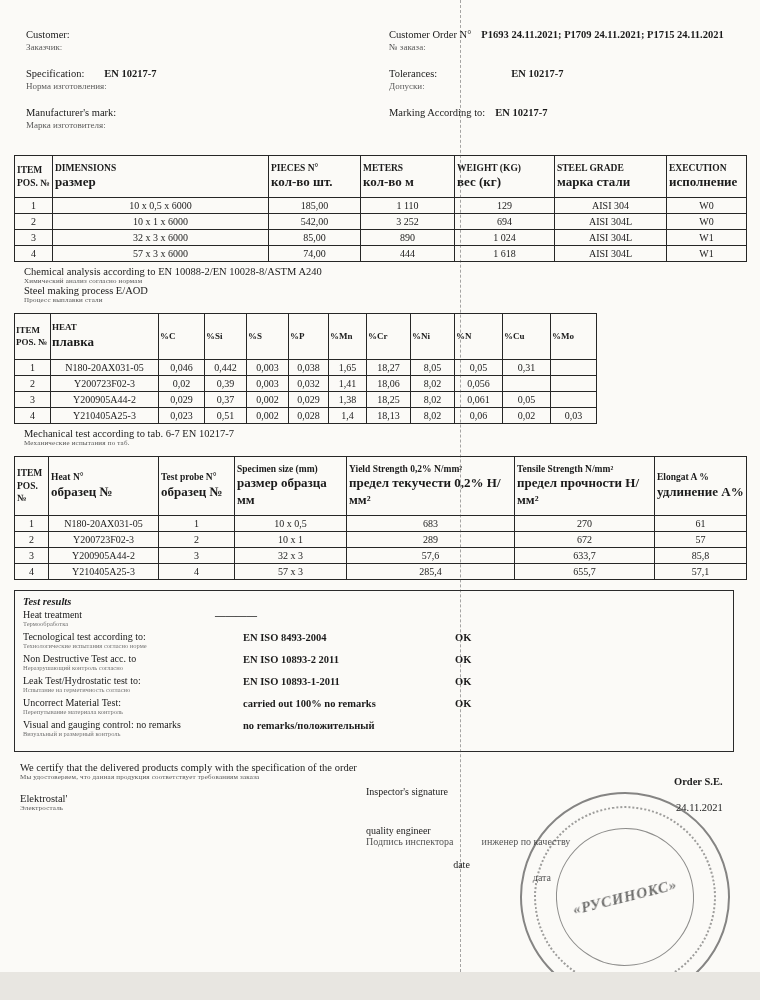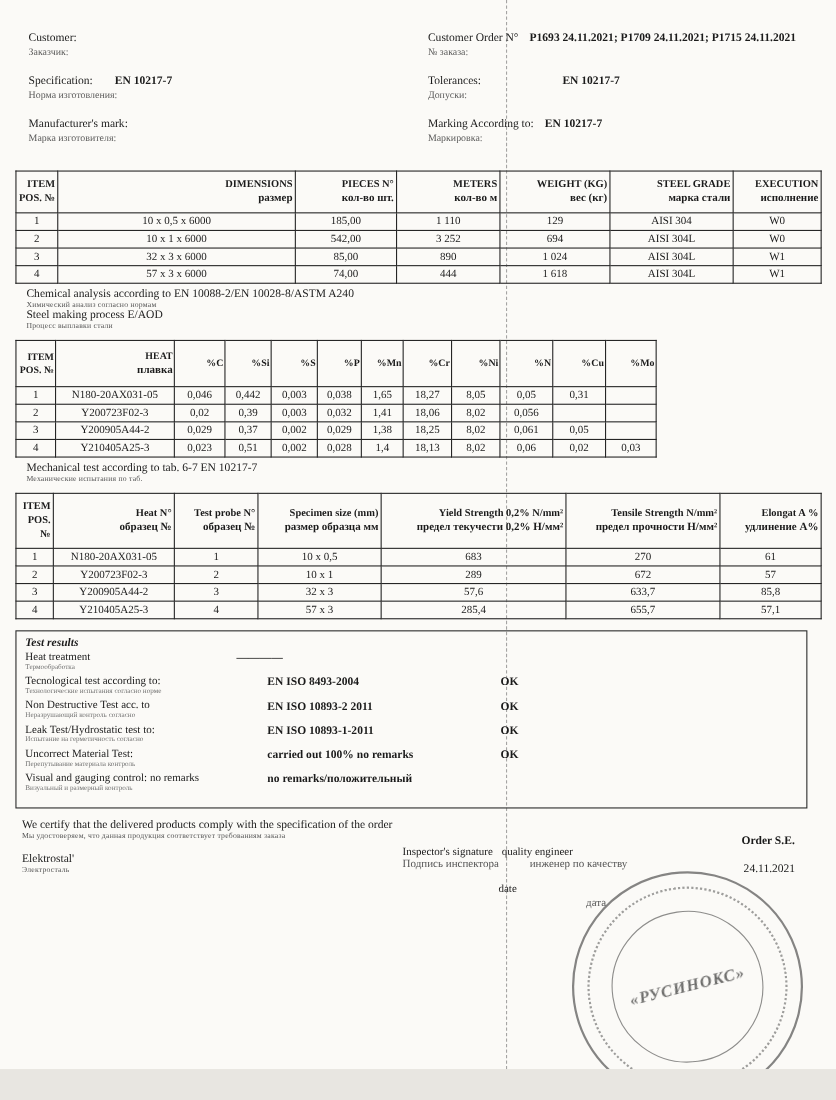--- a/index.html
+++ b/index.html
@@ -15,24 +15,24 @@
   .hdr-item{margin-bottom:11px;}
   .lab-en{font-size:10.5px;}
   .lab-ru{font-size:9px;color:#3d3d3d;opacity:.85;}
   .val{font-size:10.5px;font-weight:bold;}
   .hdr-item .val{margin-left:16px;}
   .hdr-item.inline .val{margin-left:6px;font-weight:bold;}
 
   
   table.doc{border-collapse:collapse;table-layout:fixed;margin-bottom:4px;}
   table.doc th,table.doc td{border:1px solid #262626;}
-  table.doc th{font-size:9.5px;line-height:1.3;padding:6px 2px;text-align:right;}
+  table.doc th{font-size:9.5px;line-height:1.3;padding:6px 2px;text-align:left;}
   table.doc td{font-size:10px;height:15px;padding:0 2px;text-align:center;
                white-space:nowrap;overflow:hidden;}
-  .th-ru{display:block;font-size:10px;font-weight:bold;}
+  .th-ru{display:block;font-size:13px;font-weight:bold;}
   table.full{width:732px;}
   table.chem{width:582px;}
   table.chem th{font-size:9px;padding:8px 1px;}
 
   .note{margin:4px 0 1px 10px;}
   .note-en{font-size:10.5px;}
   .note-ru{font-size:7px;color:#555;letter-spacing:.2px;filter:blur(.3px);}
   .sec-gap{height:8px;}
 
   
@@ -42,21 +42,21 @@
   .tr-lab .lab-en{font-size:10px;}
   .tr-lab .lab-ru{font-size:6.5px;color:#5a5a5a;filter:blur(.3px);}
   .tr-val{font-size:10.5px;font-weight:bold;padding-top:1px;}
   .tr-stat{font-size:10.5px;font-weight:bold;padding-top:1px;}
 
   
   .footer{position:relative;height:190px;margin-top:10px;}
   .certify{margin-left:6px;}
   .place{margin-left:6px;margin-top:12px;}
   .inspector{position:absolute;left:352px;top:24px;width:215px;}
-  .insp-line{display:flex;gap:8px;font-size:10px;}
+  .insp-line{display:flex;gap:28px;font-size:10px;flex-direction:column;}
   .insp-line-ru{display:flex;gap:28px;font-size:10px;color:#555;filter:blur(.3px);}
   .date-lab{text-align:center;font-size:10px;margin-top:12px;padding-right:24px;}
   .date-lab-ru{text-align:right;font-size:10px;color:#555;margin-top:2px;padding-right:30px;filter:blur(.3px);}
   .signer{position:absolute;left:660px;top:14px;font-size:10.5px;font-weight:bold;white-space:nowrap;}
   .sign-date{position:absolute;left:662px;top:40px;font-size:10.5px;}
 
   
   .stamp{position:absolute;left:520px;top:792px;width:206px;height:206px;border-radius:50%;
          border:2px solid rgba(40,40,40,.7);opacity:.8;transform:rotate(-8deg);}
   .stamp .ring-dash{position:absolute;inset:12px;border-radius:50%;
@@ -98,21 +98,20 @@
           <div class="lab-ru">№ заказа:</div>
         </div>
         <div class="hdr-item">
           <span class="lab-en">Tolerances:</span>
           <span class="val" style="margin-left:70px;">EN 10217-7</span>
           <div class="lab-ru">Допуски:</div>
         </div>
         <div class="hdr-item inline">
           <span class="lab-en">Marking According to:</span>
           <span class="val">EN 10217-7</span>
-          <div class="lab-ru">Маркировка:</div>
         </div>
       </div>
     </div>
 
     <table class="doc full">
       <colgroup>
           <col style="width:38px">
           <col style="width:216px">
           <col style="width:92px">
           <col style="width:94px">

